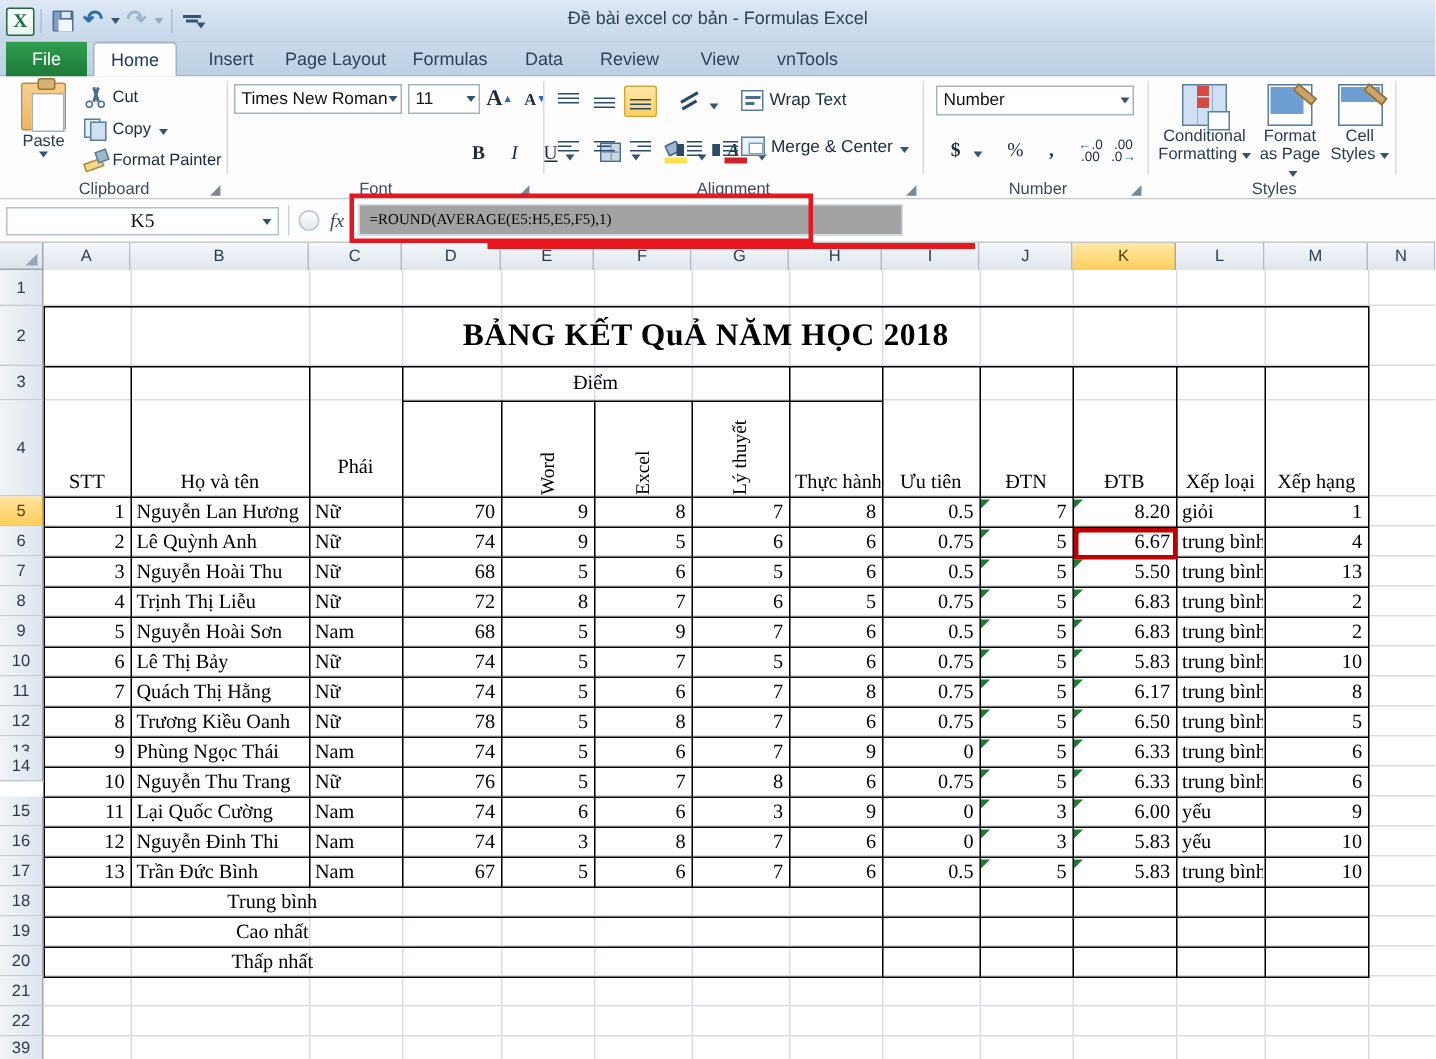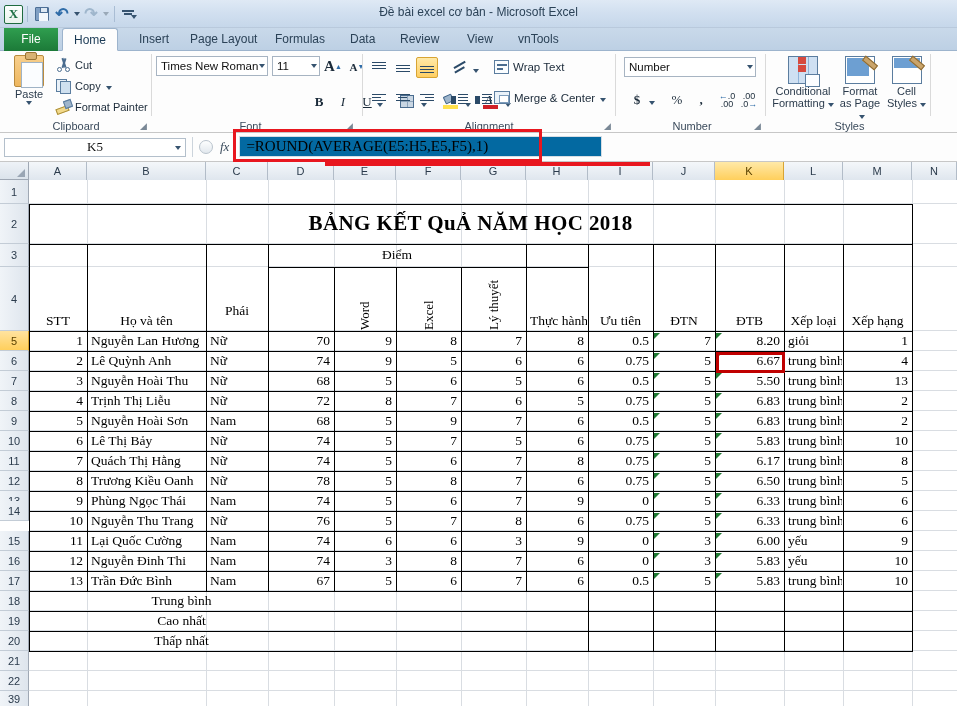--- a/index.html
+++ b/index.html
@@ -193,22 +193,22 @@
   .fbar-sep { width:1px; height:20px; background:#ccd4dc; margin:0 4px 0 6px; }
   .fx-btns { display:flex; align-items:center; gap:7px; padding:0 6px 0 2px; }
   .rbtn {
     width:14px;height:14px;border-radius:50%;
     background:linear-gradient(180deg,#fdfefe,#e2e8ee); border:1px solid #b9c3cd;
   }
   .fx-lbl { font-family:"Liberation Serif", serif; font-style:italic; font-size:13px; color:#3a4b5c; }
   .formula-wrap { position:relative; flex:1; height:29px; }
   .formula-box {
     position:absolute; left:4px; top:3px; right:355px; height:21px;
-    background:#0369a1; border:1px solid #d6dde4; display:flex; align-items:center; padding-left:6px;
-    font-family:"Liberation Serif", serif; font-size:15px; color:#000;
+    background:#a3a3a3; border:1px solid #d6dde4; display:flex; align-items:center; padding-left:6px;
+    font-family:"Liberation Serif", serif; font-size:10px; color:#000;
   }
   .redbox {
     position:absolute; left:-2px; top:-4px; width:309px; height:33px;
     border:3px solid #e8171f; pointer-events:none;
   }
 
   
   .gridwrap { position:relative; height:544px; overflow:hidden; background:#fff; }
   .colhead {
     position:absolute; top:0; left:0; height:18px; width:957px;
@@ -300,21 +300,21 @@
       </div>
     <div class="sep"></div>
     <div class="qicon">
       <div class="bars-g">
           <i></i>
           <i></i>
         </div>
         <div class="tri" style="margin-left:-3px;margin-top:5px"></div>
     </div>
   </div>
-  <div class="doc-title">Đề bài excel cơ bản  -  Microsoft Excel</div>
+  <div class="doc-title">Đề bài excel cơ bản  -  Formulas Excel</div>
 </div>
 
 <div class="tabstrip">
   <div class="tab file" style="left:4px">File</div>
   <div class="tab active" style="left:62px">Home</div>
   <div class="tab" style="left:127px">Insert</div>
   <div class="tab" style="left:178px">Page Layout</div>
   <div class="tab" style="left:263px">Formulas</div>
   <div class="tab" style="left:338px">Data</div>
   <div class="tab" style="left:388px">Review</div>

